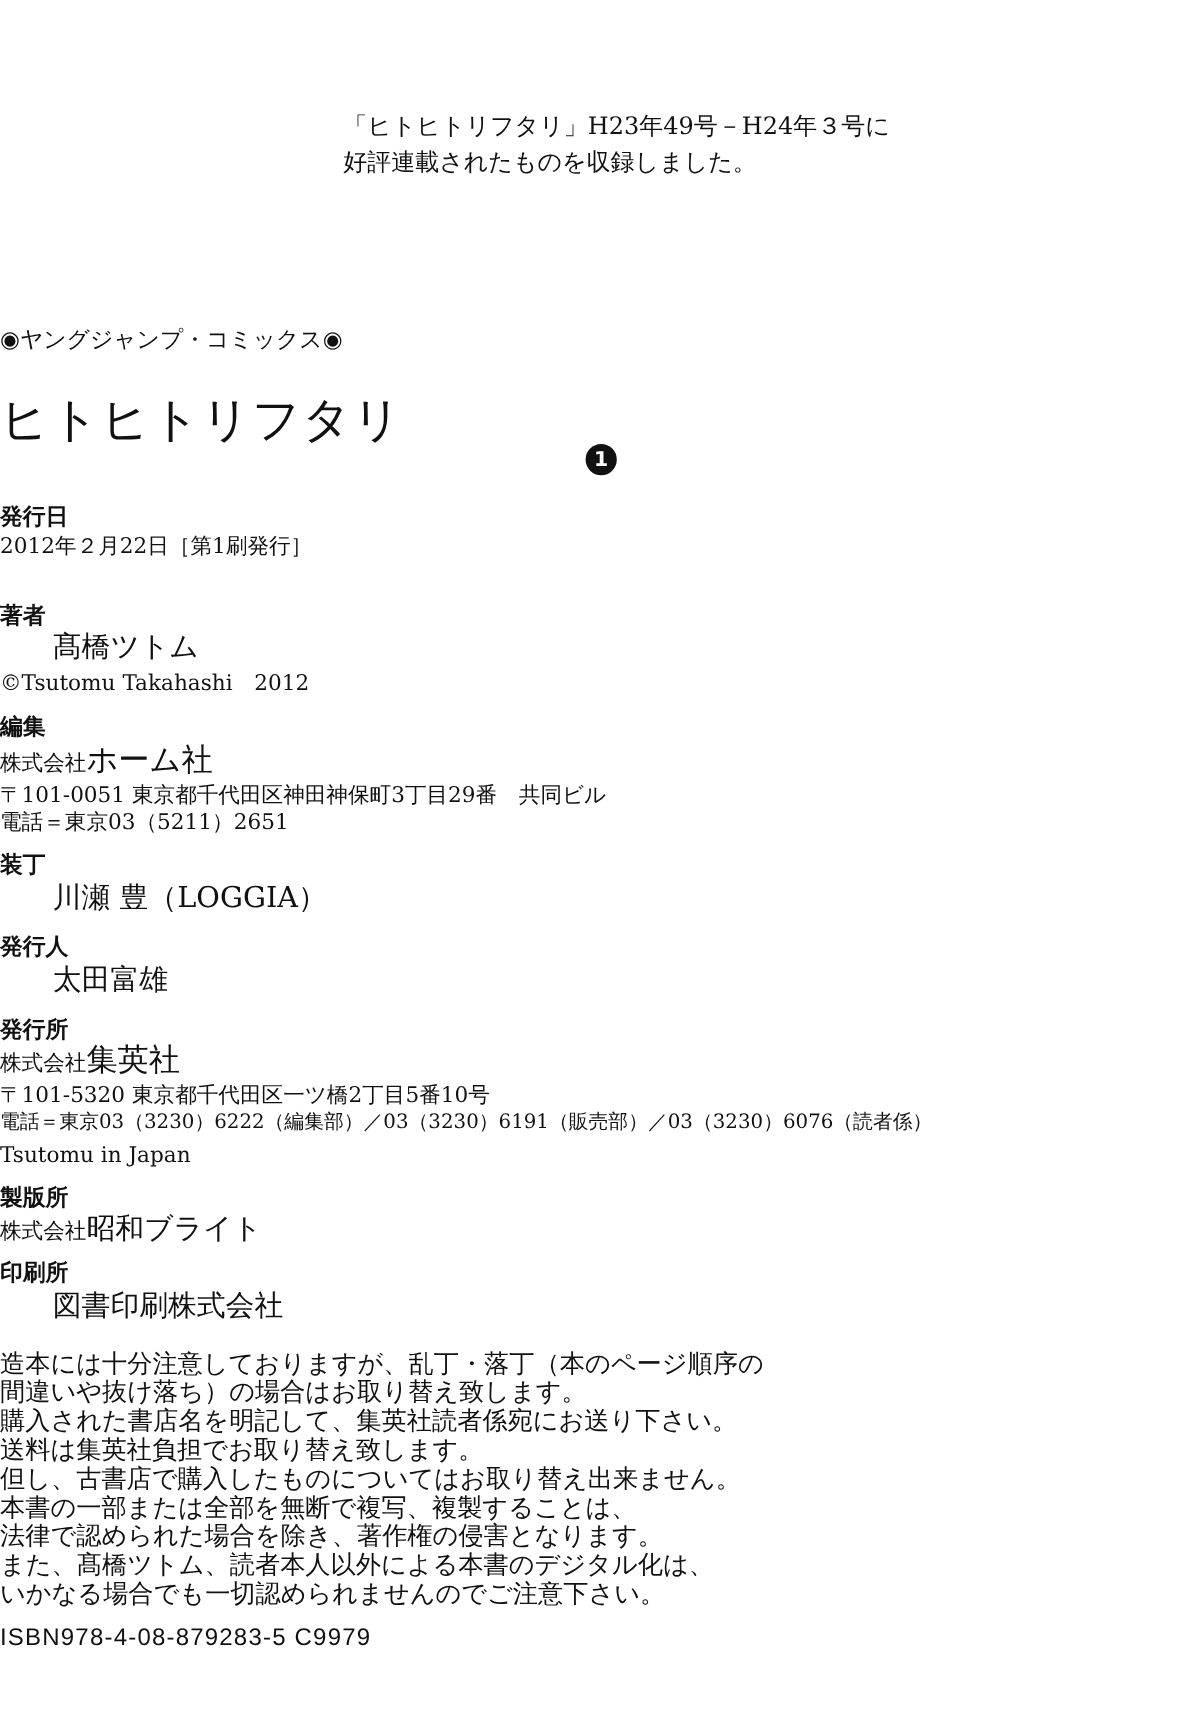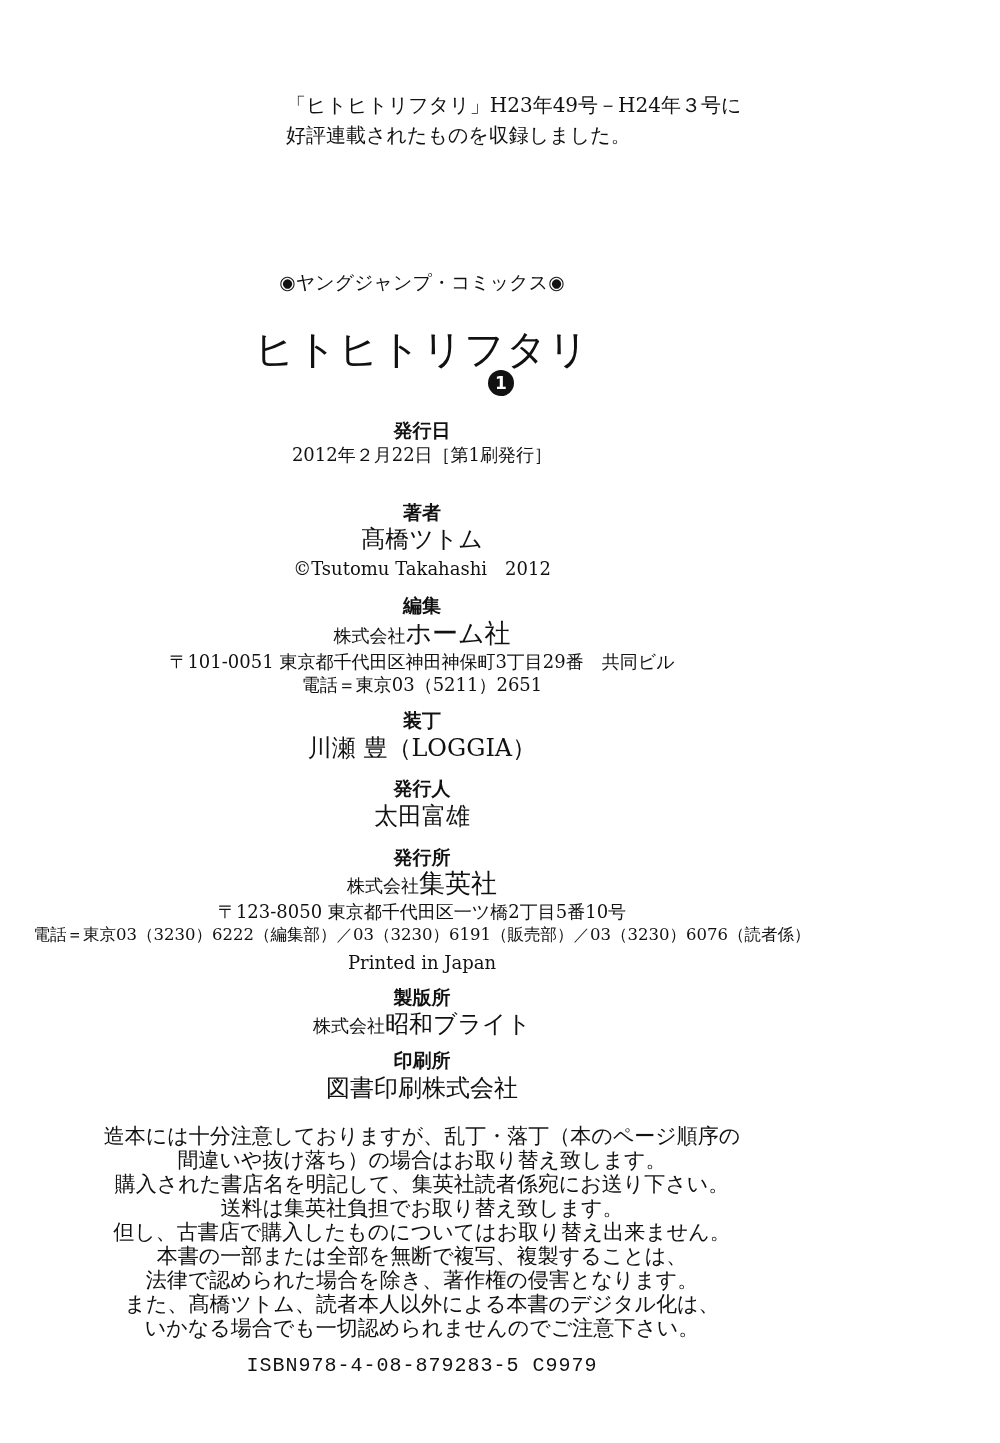--- a/index.html
+++ b/index.html
@@ -1,28 +1,28 @@
 <!DOCTYPE html>
 <html><head>
 <meta charset="utf-8">
 <style>
   html, body { margin:0; padding:0; background:#ffffff; }
   body { width:1000px; height:1443px; position:relative; overflow:hidden; color:#111; font-family:"DejaVu Serif", serif; }
-  .abs { position:absolute; left:0; width:844px; text-align:center; white-space:nowrap; }
+  .abs { position:absolute; left:0; width:844px; white-space:nowrap; }
   .serial { position:absolute; left:286px; top:90px; font-size:20px; line-height:30px; text-align:left; white-space:nowrap; }
   .series { top:270px; font-family:"DejaVu Sans", sans-serif; font-size:19px; }
   .title { top:322px; font-family:"DejaVu Sans", sans-serif; font-size:40px; letter-spacing:1px; }
   .vol { position:absolute; left:488px; top:370px; width:26px; height:26px; border-radius:50%; background:#111; color:#fff; font-family:"DejaVu Sans", sans-serif; font-weight:bold; font-size:17px; line-height:26px; text-align:center; }
   .lbl { font-family:"DejaVu Sans", sans-serif; font-weight:bold; font-size:19px; }
-  .val { font-size:24px; }
+  .val { font-size:24px;padding-left:44px; }
   .sm  { font-size:18px; }
   .co-prefix { font-size:18px; }
   .co-name { font-size:26px; }
   .note { font-size:21px; }
-  .isbn { font-family:Liberation Mono, monospace; font-size:20px; letter-spacing:1px; }
+  .isbn { font-family:Liberation Sans, sans-serif; font-size:20px; letter-spacing:1px; }
 </style>
 </head>
 <body>
 
 <div class="serial">
   <div>「ヒトヒトリフタリ」H23年49号－H24年３号に</div>
   <div>好評連載されたものを収録しました。</div>
 </div>
 
 <div class="abs series">◉ヤングジャンプ・コミックス◉</div>
@@ -46,23 +46,23 @@
 <div class="abs lbl" style="top:708px">装丁</div>
 <div class="abs val" style="top:732px">川瀬 豊（LOGGIA）</div>
 
 <div class="abs lbl" style="top:776px">発行人</div>
 <div class="abs val" style="top:800px">太田富雄</div>
 
 <div class="abs lbl" style="top:845px">発行所</div>
 <div class="abs" style="top:866px">
   <span class="co-prefix">株式会社</span><span class="co-name">集英社</span>
 </div>
-<div class="abs sm" style="top:900px">〒123-8050 東京都千代田区一ツ橋2丁目5番10号</div>
+<div class="abs sm" style="top:900px">〒101-5320 東京都千代田区一ツ橋2丁目5番10号</div>
 <div class="abs sm" style="top:924px;font-size:16.5px">電話＝東京03（3230）6222（編集部）／03（3230）6191（販売部）／03（3230）6076（読者係）</div>
-<div class="abs sm" style="top:952px">Printed in Japan</div>
+<div class="abs sm" style="top:952px">Tsutomu in Japan</div>
 
 <div class="abs lbl" style="top:985px">製版所</div>
 <div class="abs" style="top:1008px">
   <span class="co-prefix">株式会社</span><span class="co-name" style="font-size:24px">昭和ブライト</span>
 </div>
 
 <div class="abs lbl" style="top:1048px">印刷所</div>
 <div class="abs val" style="top:1072px">図書印刷株式会社</div>
 
 <div>

